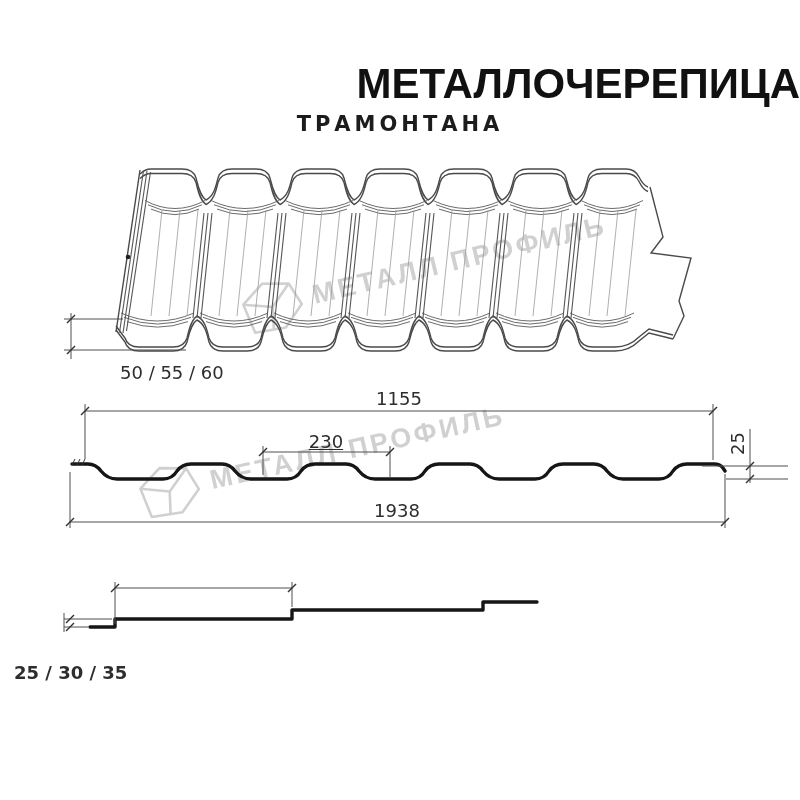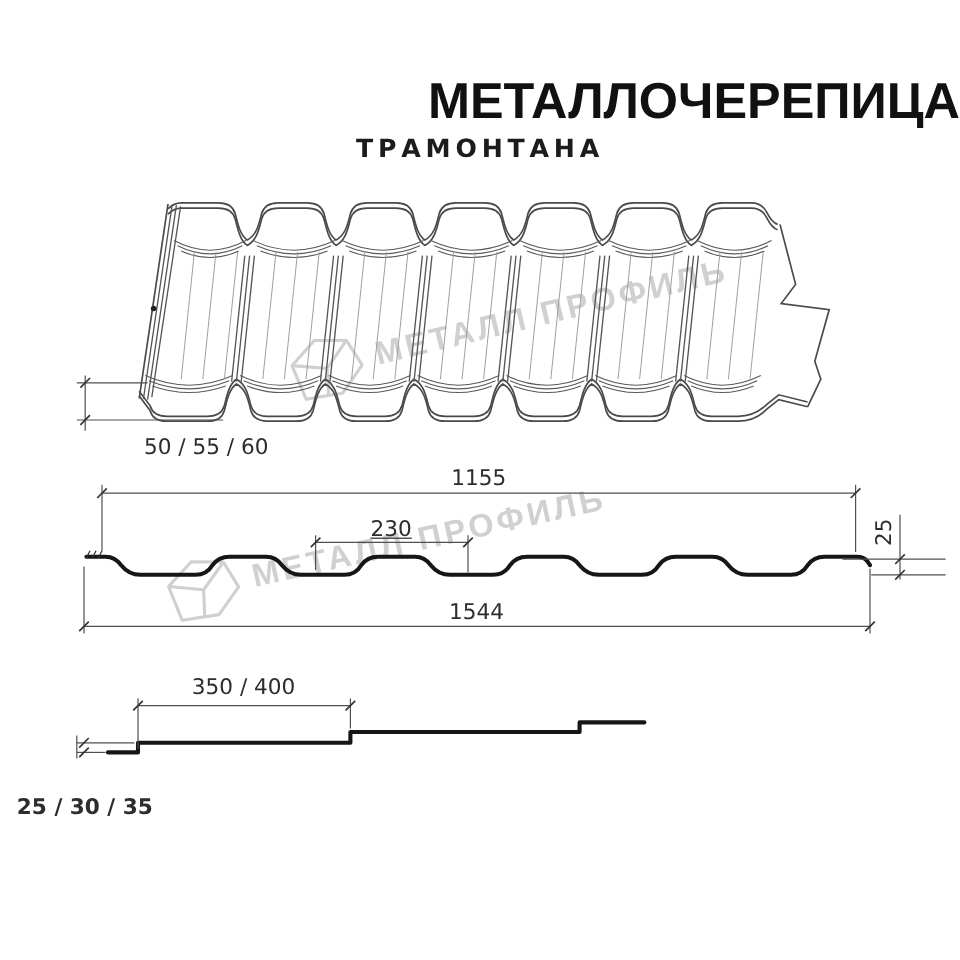--- a/index.html
+++ b/index.html
@@ -257,16 +257,15 @@
     </g>
   </svg>
 
   <div class="title">МЕТАЛЛОЧЕРЕПИЦА</div>
   <div class="subtitle">ТРАМОНТАНА</div>
 
   <span class="dim" style="left:84px;top:362px;margin-left:36px;">50 / 55 / 60</span>
   <span class="dim center" style="left:349px;top:388px;width:100px;">1155</span>
   <span class="dim center" style="left:276px;top:431px;width:100px;text-decoration:underline;">230</span>
   <span class="dim center rot" style="left:719px;top:433px;width:36px;">25</span>
-  <span class="dim center" style="left:347px;top:500px;width:100px;">1544</span>
-  <span class="dim center" style="left:133px;top:562px;width:140px;">350 / 400</span>
+  <span class="dim center" style="left:347px;top:500px;width:100px;">1938</span>
   <span class="dim" style="left:14px;top:662px;font-weight:bold;">25 / 30 / 35</span>
 </div>
 
 </body></html>

